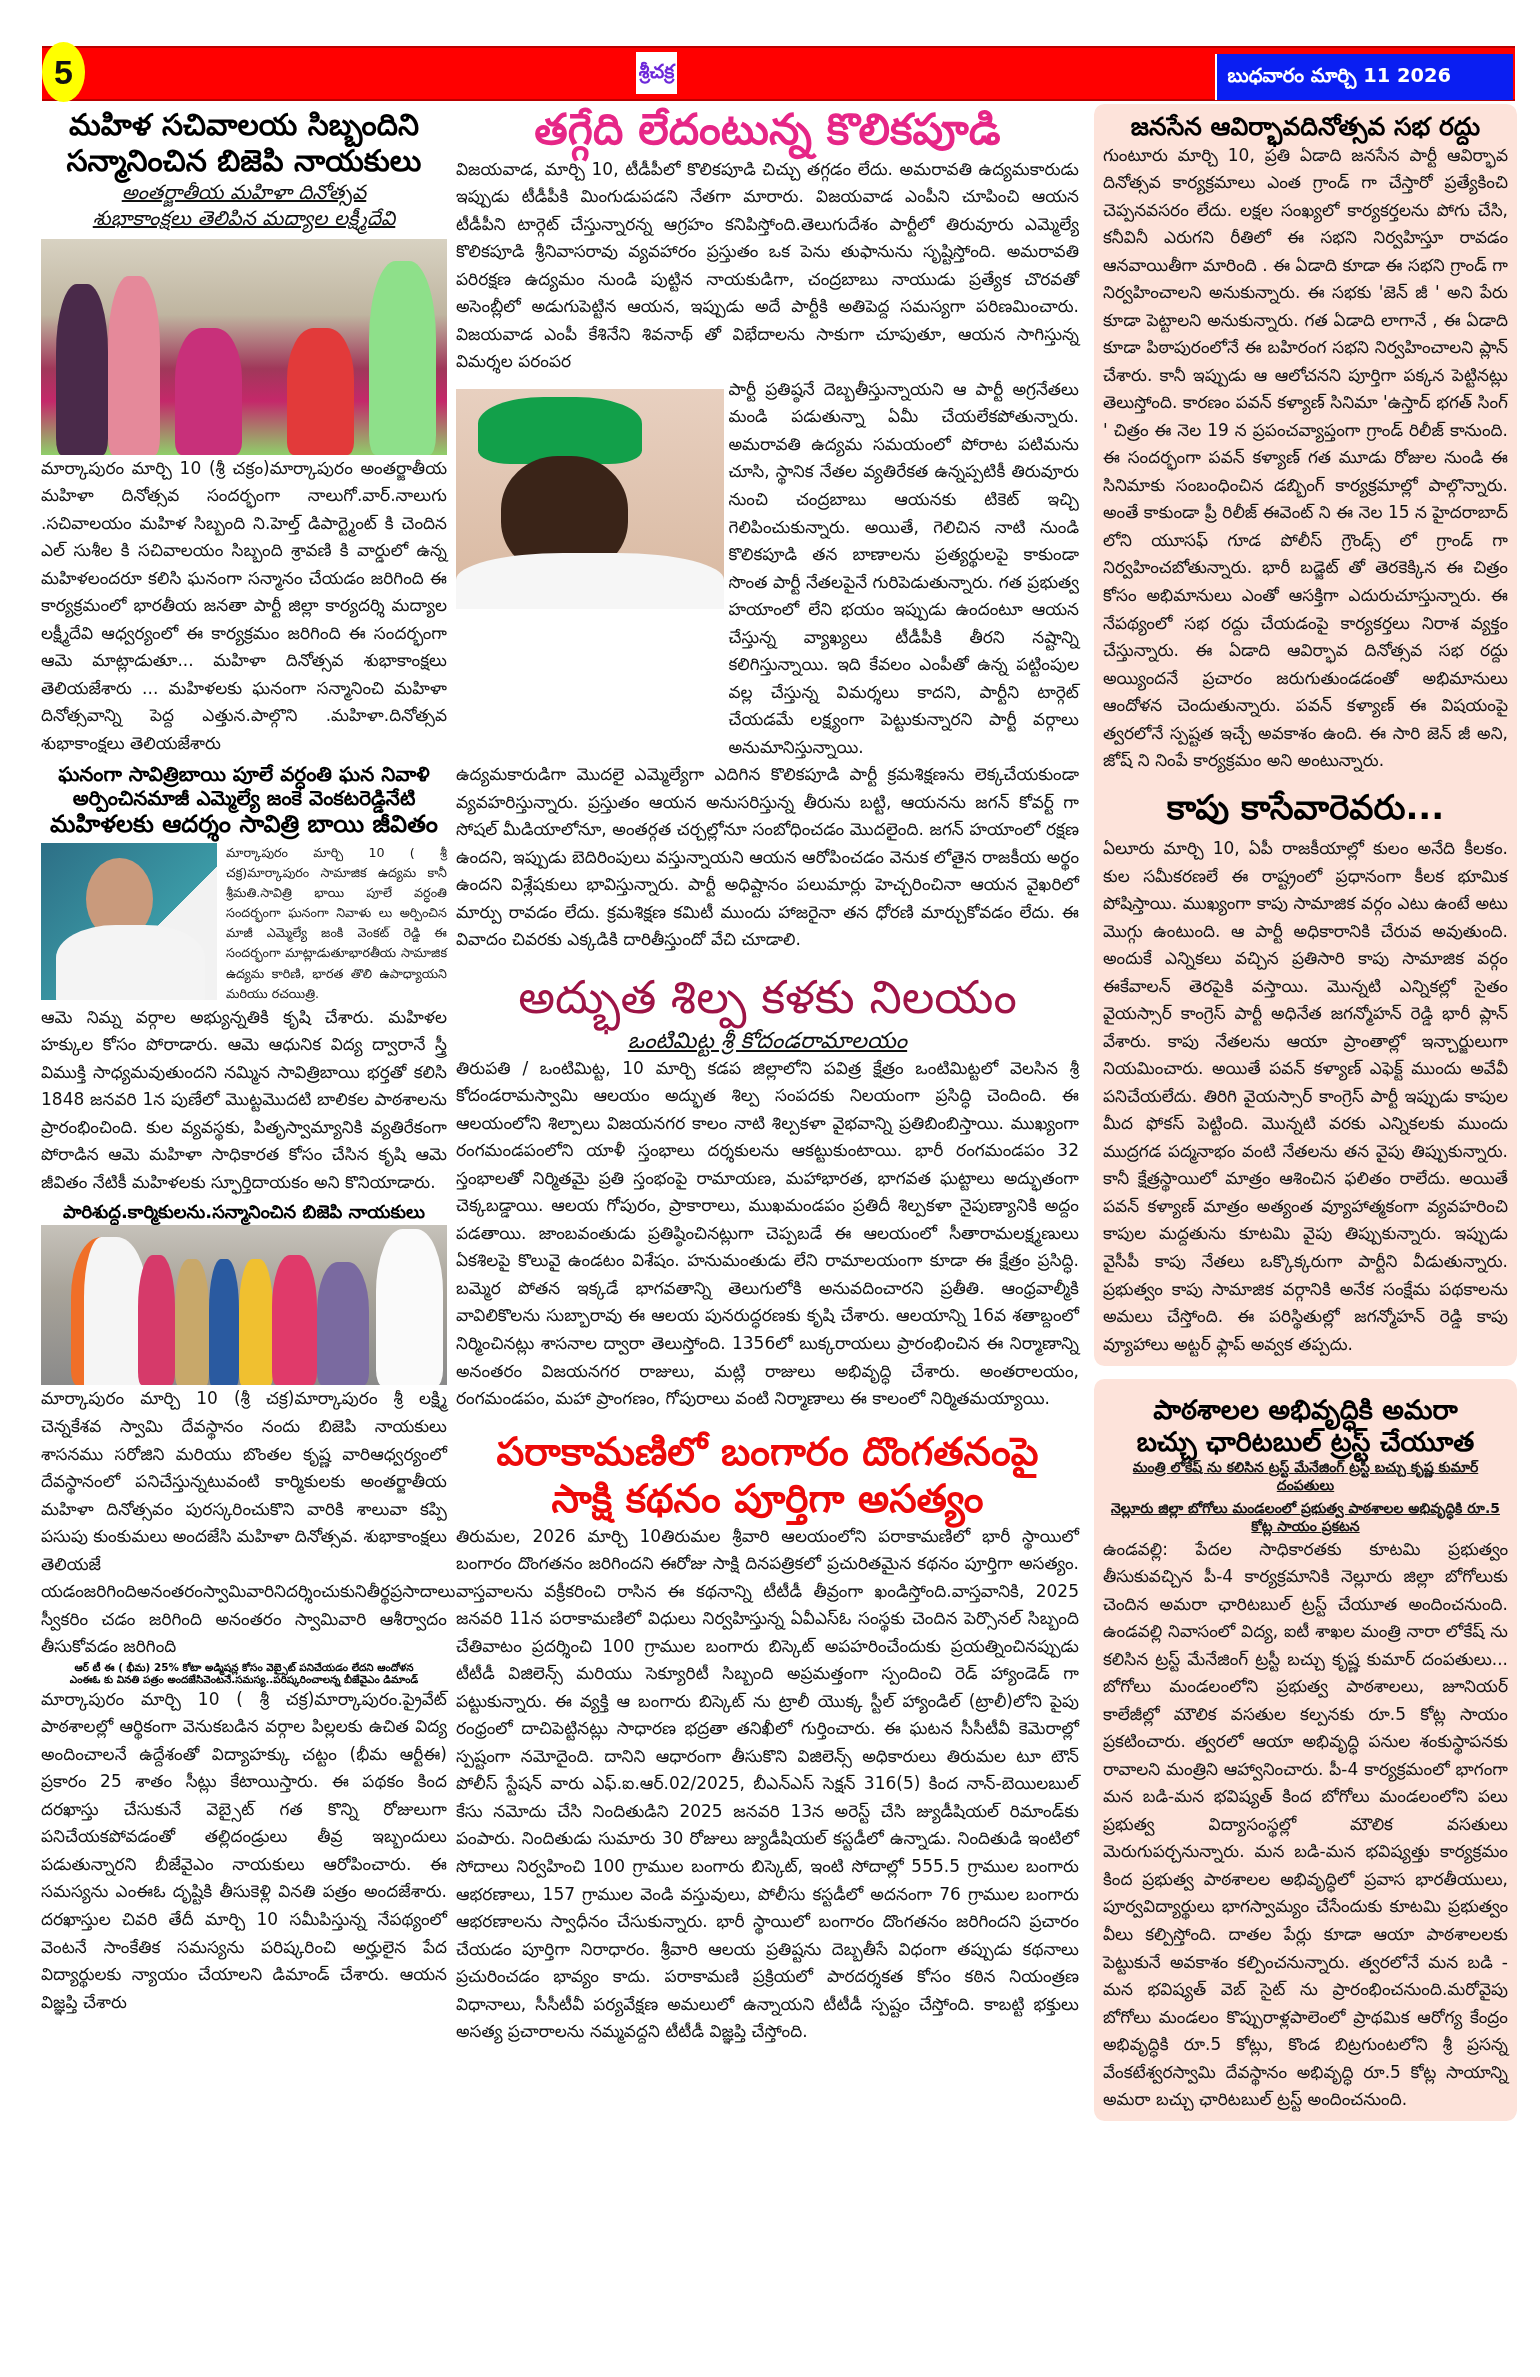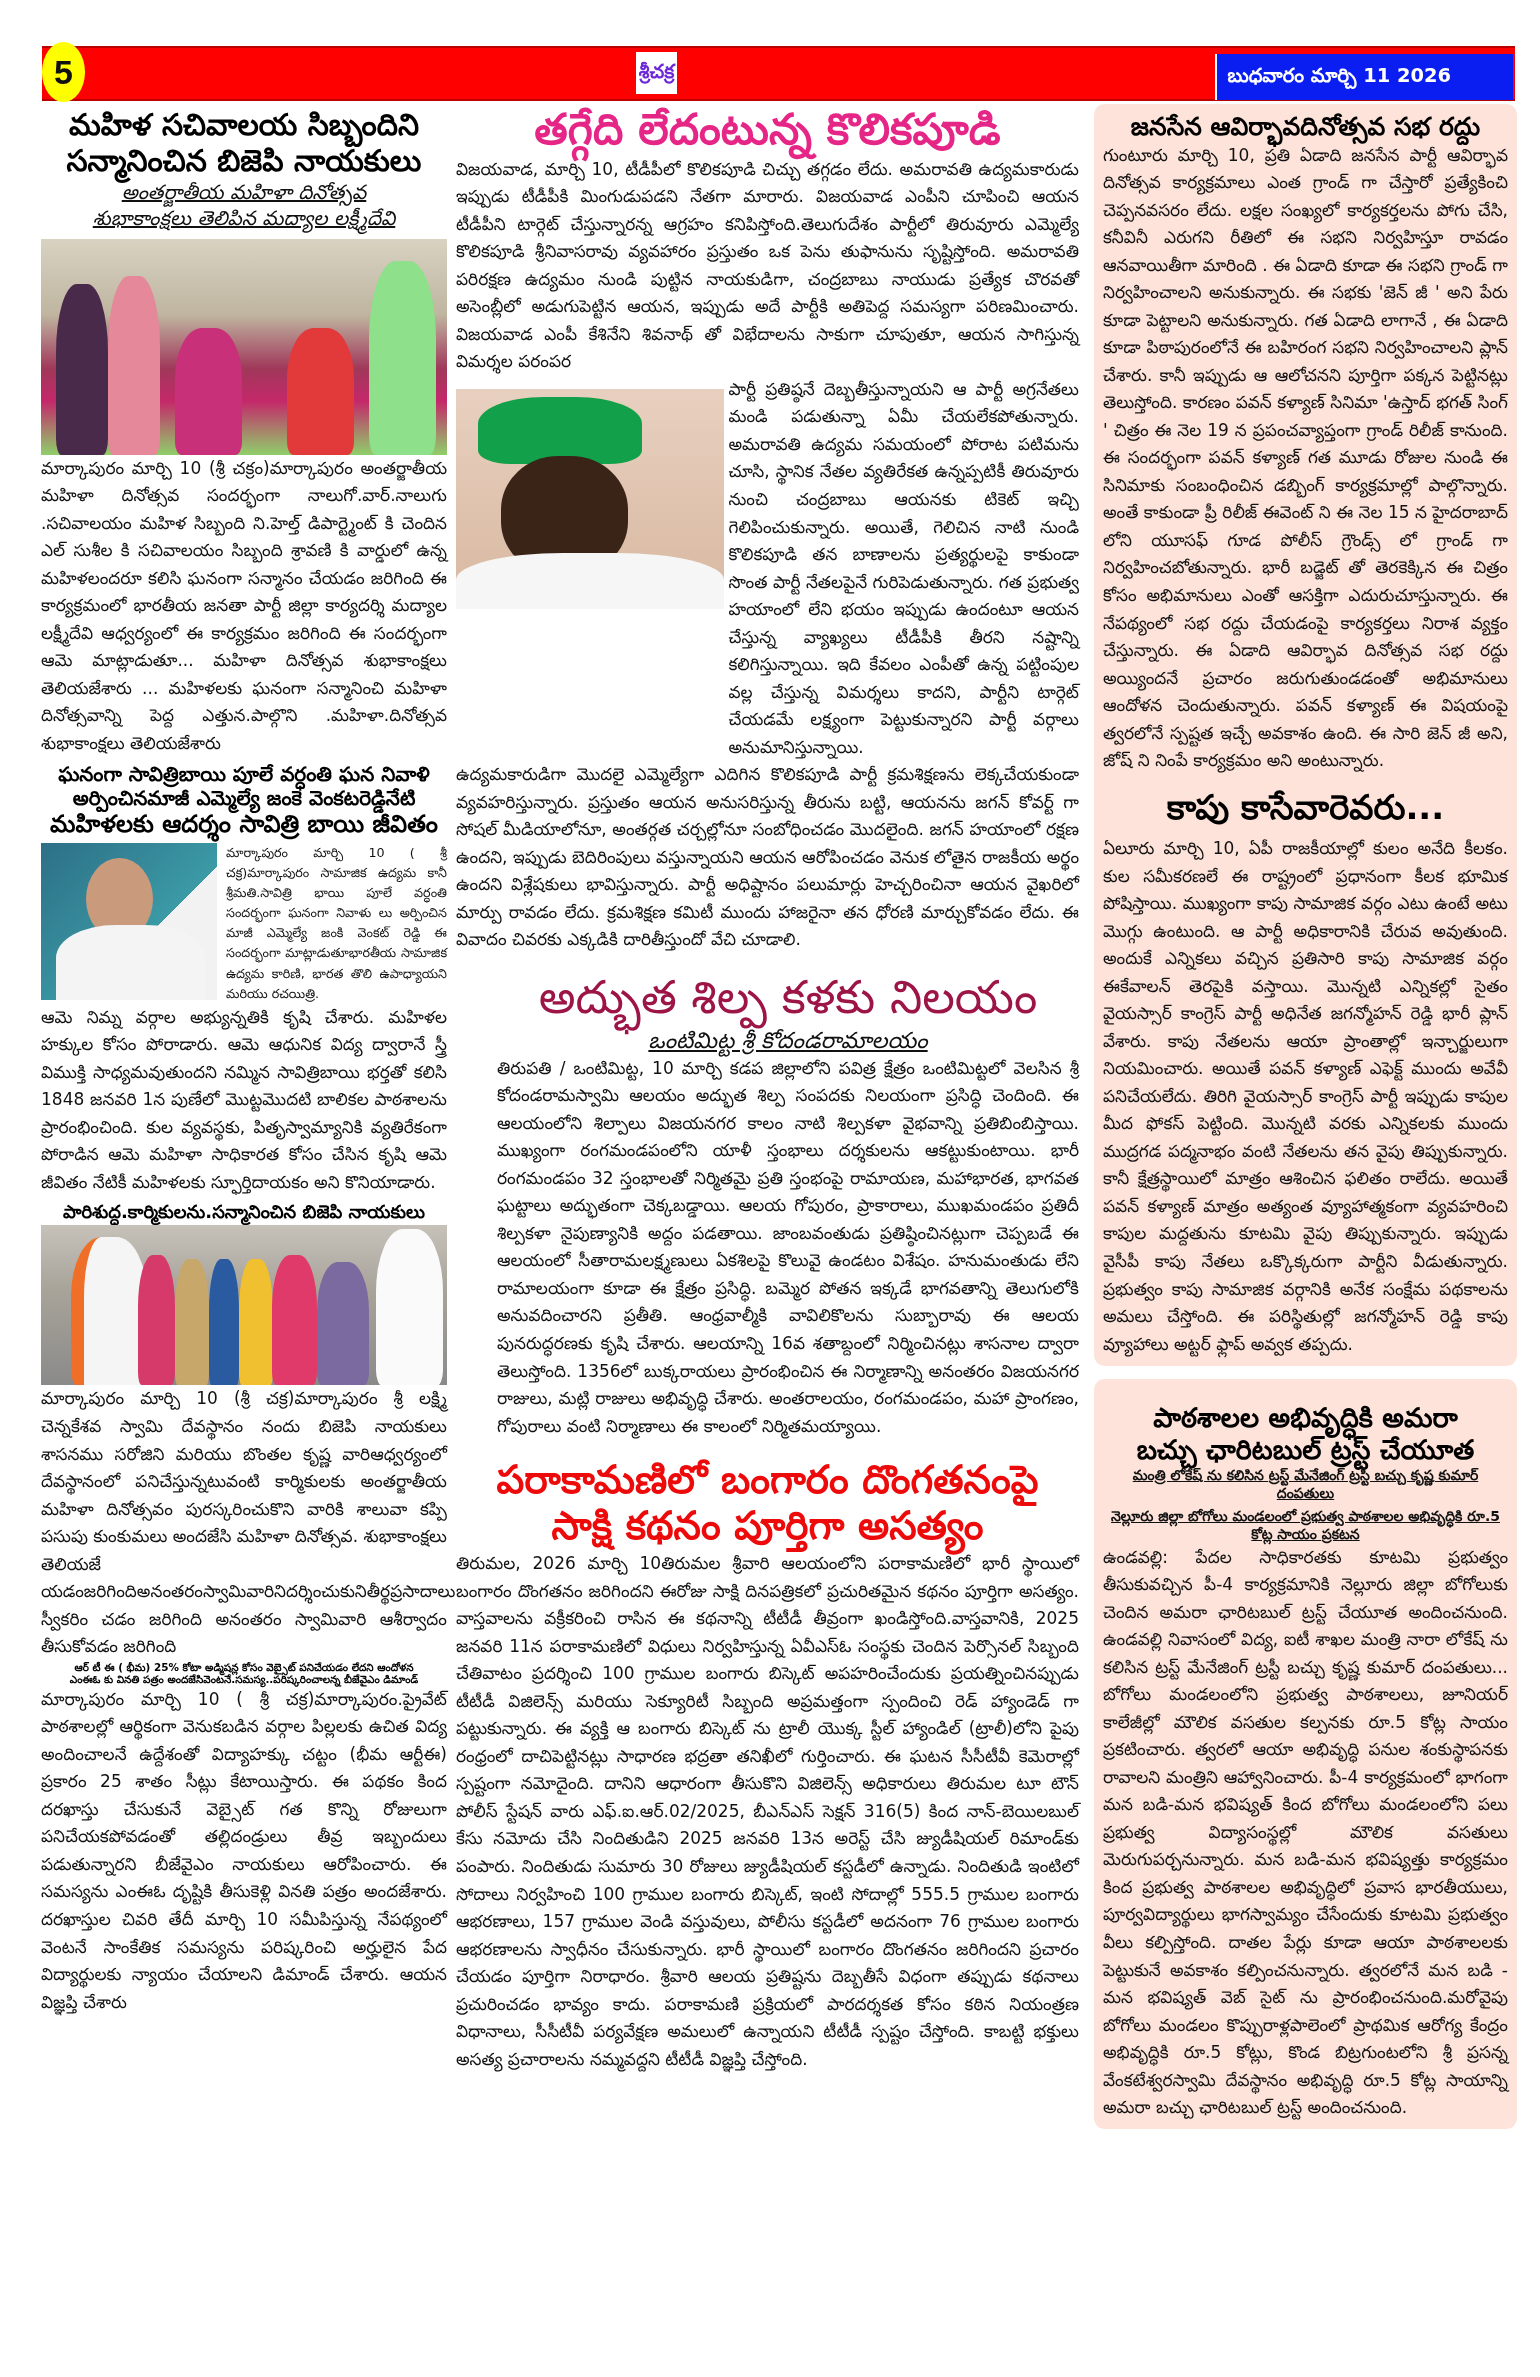--- a/index.html
+++ b/index.html
@@ -90,21 +90,21 @@
       <div class="photo" style="width:268px;height:220px;flex:none;background:linear-gradient(180deg,#e8d0c0,#d8b8a0);margin-top:13.4px;">
         <div class="fig" style="left:22.4px;top:7.5px;width:164px;height:67px;background:#12a04a;border-radius:40% 40% 20% 20%;"></div>
         <div class="fig" style="left:45px;top:67px;width:127px;height:119px;background:#3a2418;border-radius:45%;"></div>
         <div class="fig" style="left:0;top:164px;width:268px;height:67px;background:#f6f6f6;"></div>
       </div>
       <div class="body-text">పార్టీ ప్రతిష్ఠనే దెబ్బతీస్తున్నాయని ఆ పార్టీ అగ్రనేతలు మండి పడుతున్నా ఏమీ చేయలేకపోతున్నారు. అమరావతి ఉద్యమ సమయంలో పోరాట పటిమను చూసి, స్థానిక నేతల వ్యతిరేకత ఉన్నప్పటికీ తిరువూరు నుంచి చంద్రబాబు ఆయనకు టికెట్ ఇచ్చి గెలిపించుకున్నారు. అయితే, గెలిచిన నాటి నుండి కొలికపూడి తన బాణాలను ప్రత్యర్థులపై కాకుండా సొంత పార్టీ నేతలపైనే గురిపెడుతున్నారు. గత ప్రభుత్వ హయాంలో లేని భయం ఇప్పుడు ఉందంటూ ఆయన చేస్తున్న వ్యాఖ్యలు టీడీపీకి తీరని నష్టాన్ని కలిగిస్తున్నాయి. ఇది కేవలం ఎంపీతో ఉన్న పట్టింపుల వల్ల చేస్తున్న విమర్శలు కాదని, పార్టీని టార్గెట్ చేయడమే లక్ష్యంగా పెట్టుకున్నారని పార్టీ వర్గాలు అనుమానిస్తున్నాయి.</div>
     </div>
     <div class="body-text">ఉద్యమకారుడిగా మొదలై ఎమ్మెల్యేగా ఎదిగిన కొలికపూడి పార్టీ క్రమశిక్షణను లెక్కచేయకుండా వ్యవహరిస్తున్నారు. ప్రస్తుతం ఆయన అనుసరిస్తున్న తీరును బట్టి, ఆయనను జగన్ కోవర్ట్ గా సోషల్ మీడియాలోనూ, అంతర్గత చర్చల్లోనూ సంబోధించడం మొదలైంది. జగన్ హయాంలో రక్షణ ఉందని, ఇప్పుడు బెదిరింపులు వస్తున్నాయని ఆయన ఆరోపించడం వెనుక లోతైన రాజకీయ అర్థం ఉందని విశ్లేషకులు భావిస్తున్నారు. పార్టీ అధిష్టానం పలుమార్లు హెచ్చరించినా ఆయన వైఖరిలో మార్పు రావడం లేదు. క్రమశిక్షణ కమిటీ ముందు హాజరైనా తన ధోరణి మార్చుకోవడం లేదు. ఈ వివాదం చివరకు ఎక్కడికి దారితీస్తుందో వేచి చూడాలి.</div>
   </div>
 
-  <div style="margin-top:16.4px;margin-left:41px;">
+  <div style="margin-top:16.4px;">
     <div class="head-black head-maroon" style="font-size:46px;font-weight:normal;">అద్భుత శిల్ప కళకు నిలయం</div>
     <div class="sub-u" style="font-size:22.4px;">ఒంటిమిట్ట శ్రీ కోదండరామాలయం</div>
     <div class="body-text">తిరుపతి / ఒంటిమిట్ట, 10 మార్చి కడప జిల్లాలోని పవిత్ర క్షేత్రం ఒంటిమిట్టలో వెలసిన శ్రీ కోదండరామస్వామి ఆలయం అద్భుత శిల్ప సంపదకు నిలయంగా ప్రసిద్ధి చెందింది. ఈ ఆలయంలోని శిల్పాలు విజయనగర కాలం నాటి శిల్పకళా వైభవాన్ని ప్రతిబింబిస్తాయి. ముఖ్యంగా రంగమండపంలోని యాళీ స్తంభాలు దర్శకులను ఆకట్టుకుంటాయి. భారీ రంగమండపం 32 స్తంభాలతో నిర్మితమై ప్రతి స్తంభంపై రామాయణ, మహాభారత, భాగవత ఘట్టాలు అద్భుతంగా చెక్కబడ్డాయి. ఆలయ గోపురం, ప్రాకారాలు, ముఖమండపం ప్రతిదీ శిల్పకళా నైపుణ్యానికి అద్దం పడతాయి. జాంబవంతుడు ప్రతిష్ఠించినట్లుగా చెప్పబడే ఈ ఆలయంలో సీతారామలక్ష్మణులు ఏకశిలపై కొలువై ఉండటం విశేషం. హనుమంతుడు లేని రామాలయంగా కూడా ఈ క్షేత్రం ప్రసిద్ధి. బమ్మెర పోతన ఇక్కడే భాగవతాన్ని తెలుగులోకి అనువదించారని ప్రతీతి. ఆంధ్రవాల్మీకి వావిలికొలను సుబ్బారావు ఈ ఆలయ పునరుద్ధరణకు కృషి చేశారు. ఆలయాన్ని 16వ శతాబ్దంలో నిర్మించినట్లు శాసనాల ద్వారా తెలుస్తోంది. 1356లో బుక్కరాయలు ప్రారంభించిన ఈ నిర్మాణాన్ని అనంతరం విజయనగర రాజులు, మట్లి రాజులు అభివృద్ధి చేశారు. అంతరాలయం, రంగమండపం, మహా ప్రాంగణం, గోపురాలు వంటి నిర్మాణాలు ఈ కాలంలో నిర్మితమయ్యాయి.</div>
   </div>
 
   <div style="margin-top:16.4px;">
     <div class="head-black head-red" style="font-size:39px;">పరాకామణిలో బంగారం దొంగతనంపై</div>
     <div class="head-black head-red" style="font-size:39px;">సాక్షి కథనం పూర్తిగా అసత్యం</div>
     <div class="body-text">తిరుమల, 2026 మార్చి 10తిరుమల శ్రీవారి ఆలయంలోని పరాకామణిలో భారీ స్థాయిలో బంగారం దొంగతనం జరిగిందని ఈరోజు సాక్షి దినపత్రికలో ప్రచురితమైన కథనం పూర్తిగా అసత్యం. వాస్తవాలను వక్రీకరించి రాసిన ఈ కథనాన్ని టీటీడీ తీవ్రంగా ఖండిస్తోంది.వాస్తవానికి, 2025 జనవరి 11న పరాకామణిలో విధులు నిర్వహిస్తున్న ఏవీఎస్ఓ సంస్థకు చెందిన పెర్సొనల్ సిబ్బంది చేతివాటం ప్రదర్శించి 100 గ్రాముల బంగారు బిస్కెట్ అపహరించేందుకు ప్రయత్నించినప్పుడు టీటీడీ విజిలెన్స్ మరియు సెక్యూరిటీ సిబ్బంది అప్రమత్తంగా స్పందించి రెడ్ హ్యాండెడ్ గా పట్టుకున్నారు. ఈ వ్యక్తి ఆ బంగారు బిస్కెట్ ను ట్రాలీ యొక్క స్టీల్ హ్యాండిల్ (ట్రాలీ)లోని పైపు రంధ్రంలో దాచిపెట్టినట్లు సాధారణ భద్రతా తనిఖీలో గుర్తించారు. ఈ ఘటన సీసీటీవీ కెమెరాల్లో స్పష్టంగా నమోదైంది. దానిని ఆధారంగా తీసుకొని విజిలెన్స్ అధికారులు తిరుమల టూ టౌన్ పోలీస్ స్టేషన్ వారు ఎఫ్.ఐ.ఆర్.02/2025, బీఎన్ఎస్ సెక్షన్ 316(5) కింద నాన్-బెయిలబుల్ కేసు నమోదు చేసి నిందితుడిని 2025 జనవరి 13న అరెస్ట్ చేసి జ్యుడీషియల్ రిమాండ్‌కు పంపారు. నిందితుడు సుమారు 30 రోజులు జ్యుడీషియల్ కస్టడీలో ఉన్నాడు. నిందితుడి ఇంటిలో సోదాలు నిర్వహించి 100 గ్రాముల బంగారు బిస్కెట్, ఇంటి సోదాల్లో 555.5 గ్రాముల బంగారు ఆభరణాలు, 157 గ్రాముల వెండి వస్తువులు, పోలీసు కస్టడీలో అదనంగా 76 గ్రాముల బంగారు ఆభరణాలను స్వాధీనం చేసుకున్నారు. భారీ స్థాయిలో బంగారం దొంగతనం జరిగిందని ప్రచారం చేయడం పూర్తిగా నిరాధారం. శ్రీవారి ఆలయ ప్రతిష్టను దెబ్బతీసే విధంగా తప్పుడు కథనాలు ప్రచురించడం భావ్యం కాదు. పరాకామణి ప్రక్రియలో పారదర్శకత కోసం కఠిన నియంత్రణ విధానాలు, సీసీటీవీ పర్యవేక్షణ అమలులో ఉన్నాయని టీటీడీ స్పష్టం చేస్తోంది. కాబట్టి భక్తులు అసత్య ప్రచారాలను నమ్మవద్దని టీటీడీ విజ్ఞప్తి చేస్తోంది.</div>
   </div>
@@ -112,20 +112,20 @@
 
 <div class="col col-right">
   <div class="pinkbox">
     <div class="head-black" style="font-size:25px;">జనసేన ఆవిర్భావదినోత్సవ సభ రద్దు</div>
     <div class="body-text">గుంటూరు మార్చి 10, ప్రతి ఏడాది జనసేన పార్టీ ఆవిర్భావ దినోత్సవ కార్యక్రమాలు ఎంత గ్రాండ్ గా చేస్తారో ప్రత్యేకించి చెప్పనవసరం లేదు. లక్షల సంఖ్యలో కార్యకర్తలను పోగు చేసి, కనీవినీ ఎరుగని రీతిలో ఈ సభని నిర్వహిస్తూ రావడం ఆనవాయితీగా మారింది . ఈ ఏడాది కూడా ఈ సభని గ్రాండ్ గా నిర్వహించాలని అనుకున్నారు. ఈ సభకు 'జెన్ జీ ' అని పేరు కూడా పెట్టాలని అనుకున్నారు. గత ఏడాది లాగానే , ఈ ఏడాది కూడా పిఠాపురంలోనే ఈ బహిరంగ సభని నిర్వహించాలని ప్లాన్ చేశారు. కానీ ఇప్పుడు ఆ ఆలోచనని పూర్తిగా పక్కన పెట్టినట్లు తెలుస్తోంది. కారణం పవన్ కళ్యాణ్ సినిమా 'ఉస్తాద్ భగత్ సింగ్ ' చిత్రం ఈ నెల 19 న ప్రపంచవ్యాప్తంగా గ్రాండ్ రిలీజ్ కానుంది. ఈ సందర్భంగా పవన్ కళ్యాణ్ గత మూడు రోజుల నుండి ఈ సినిమాకు సంబంధించిన డబ్బింగ్ కార్యక్రమాల్లో పాల్గొన్నారు. అంతే కాకుండా ప్రీ రిలీజ్ ఈవెంట్ ని ఈ నెల 15 న హైదరాబాద్ లోని యూసఫ్ గూడ పోలీస్ గ్రౌండ్స్ లో గ్రాండ్ గా నిర్వహించబోతున్నారు. భారీ బడ్జెట్ తో తెరకెక్కిన ఈ చిత్రం కోసం అభిమానులు ఎంతో ఆసక్తిగా ఎదురుచూస్తున్నారు. ఈ నేపథ్యంలో సభ రద్దు చేయడంపై కార్యకర్తలు నిరాశ వ్యక్తం చేస్తున్నారు. ఈ ఏడాది ఆవిర్భావ దినోత్సవ సభ రద్దు అయ్యిందనే ప్రచారం జరుగుతుండడంతో అభిమానులు ఆందోళన చెందుతున్నారు. పవన్ కళ్యాణ్ ఈ విషయంపై త్వరలోనే స్పష్టత ఇచ్చే అవకాశం ఉంది. ఈ సారి జెన్ జీ అని, జోష్ ని నింపే కార్యక్రమం అని అంటున్నారు.</div>
     <div class="head-black" style="font-size:34px;margin-top:12px;">కాపు కాసేవారెవరు...</div>
     <div class="body-text" style="margin-top:7.5px;">ఏలూరు మార్చి 10, ఏపీ రాజకీయాల్లో కులం అనేది కీలకం. కుల సమీకరణలే ఈ రాష్ట్రంలో ప్రధానంగా కీలక భూమిక పోషిస్తాయి. ముఖ్యంగా కాపు సామాజిక వర్గం ఎటు ఉంటే అటు మొగ్గు ఉంటుంది. ఆ పార్టీ అధికారానికి చేరువ అవుతుంది. అందుకే ఎన్నికలు వచ్చిన ప్రతిసారి కాపు సామాజిక వర్గం ఈకేవాలన్ తెరపైకి వస్తాయి. మొన్నటి ఎన్నికల్లో సైతం వైయస్సార్ కాంగ్రెస్ పార్టీ అధినేత జగన్మోహన్ రెడ్డి భారీ ప్లాన్ వేశారు. కాపు నేతలను ఆయా ప్రాంతాల్లో ఇన్చార్జులుగా నియమించారు. అయితే పవన్ కళ్యాణ్ ఎఫెక్ట్ ముందు అవేవీ పనిచేయలేదు. తిరిగి వైయస్సార్ కాంగ్రెస్ పార్టీ ఇప్పుడు కాపుల మీద ఫోకస్ పెట్టింది. మొన్నటి వరకు ఎన్నికలకు ముందు ముద్రగడ పద్మనాభం వంటి నేతలను తన వైపు తిప్పుకున్నారు. కానీ క్షేత్రస్థాయిలో మాత్రం ఆశించిన ఫలితం రాలేదు. అయితే పవన్ కళ్యాణ్ మాత్రం అత్యంత వ్యూహాత్మకంగా వ్యవహరించి కాపుల మద్దతును కూటమి వైపు తిప్పుకున్నారు. ఇప్పుడు వైసీపీ కాపు నేతలు ఒక్కొక్కరుగా పార్టీని వీడుతున్నారు. ప్రభుత్వం కాపు సామాజిక వర్గానికి అనేక సంక్షేమ పథకాలను అమలు చేస్తోంది. ఈ పరిస్థితుల్లో జగన్మోహన్ రెడ్డి కాపు వ్యూహాలు అట్టర్ ఫ్లాప్ అవ్వక తప్పదు.</div>
   </div>
 
   <div class="pinkbox" style="margin-top:13.4px;">
-    <div class="head-black" style="font-size:27px;margin-top:15px;">పాఠశాలల అభివృద్ధికి అమరా</div>
+    <div class="head-black" style="font-size:27px;margin-top:7px;">పాఠశాలల అభివృద్ధికి అమరా</div>
     <div class="head-black" style="font-size:27px;">బచ్చు ఛారిటబుల్ ట్రస్ట్ చేయూత</div>
     <div class="sub-u" style="font-size:14px;font-weight:bold;font-style:normal;">మంత్రి లోకేష్ ను కలిసిన ట్రస్ట్ మేనేజింగ్ ట్రస్టీ బచ్చు కృష్ణ కుమార్ దంపతులు</div>
     <div class="sub-u" style="font-size:14px;font-weight:bold;font-style:normal;margin-top:4.5px;">నెల్లూరు జిల్లా బోగోలు మండలంలో ప్రభుత్వ పాఠశాలల అభివృద్ధికి రూ.5 కోట్ల సాయం ప్రకటన</div>
     <div class="body-text">ఉండవల్లి: పేదల సాధికారతకు కూటమి ప్రభుత్వం తీసుకువచ్చిన పీ-4 కార్యక్రమానికి నెల్లూరు జిల్లా బోగోలుకు చెందిన అమరా ఛారిటబుల్ ట్రస్ట్ చేయూత అందించనుంది. ఉండవల్లి నివాసంలో విద్య, ఐటీ శాఖల మంత్రి నారా లోకేష్ ను కలిసిన ట్రస్ట్ మేనేజింగ్ ట్రస్టీ బచ్చు కృష్ణ కుమార్ దంపతులు... బోగోలు మండలంలోని ప్రభుత్వ పాఠశాలలు, జూనియర్ కాలేజీల్లో మౌలిక వసతుల కల్పనకు రూ.5 కోట్ల సాయం ప్రకటించారు. త్వరలో ఆయా అభివృద్ధి పనుల శంకుస్థాపనకు రావాలని మంత్రిని ఆహ్వానించారు. పీ-4 కార్యక్రమంలో భాగంగా మన బడి-మన భవిష్యత్ కింద బోగోలు మండలంలోని పలు ప్రభుత్వ విద్యాసంస్థల్లో మౌలిక వసతులు మెరుగుపర్చనున్నారు. మన బడి-మన భవిష్యత్తు కార్యక్రమం కింద ప్రభుత్వ పాఠశాలల అభివృద్ధిలో ప్రవాస భారతీయులు, పూర్వవిద్యార్థులు భాగస్వామ్యం చేసేందుకు కూటమి ప్రభుత్వం వీలు కల్పిస్తోంది. దాతల పేర్లు కూడా ఆయా పాఠశాలలకు పెట్టుకునే అవకాశం కల్పించనున్నారు. త్వరలోనే మన బడి - మన భవిష్యత్ వెబ్ సైట్ ను ప్రారంభించనుంది.మరోవైపు బోగోలు మండలం కొప్పురాళ్లపాలెంలో ప్రాథమిక ఆరోగ్య కేంద్రం అభివృద్ధికి రూ.5 కోట్లు, కొండ బిట్రగుంటలోని శ్రీ ప్రసన్న వేంకటేశ్వరస్వామి దేవస్థానం అభివృద్ధి రూ.5 కోట్ల సాయాన్ని అమరా బచ్చు ఛారిటబుల్ ట్రస్ట్ అందించనుంది.</div>
   </div>
 </div>
 
 
 </body></html>

